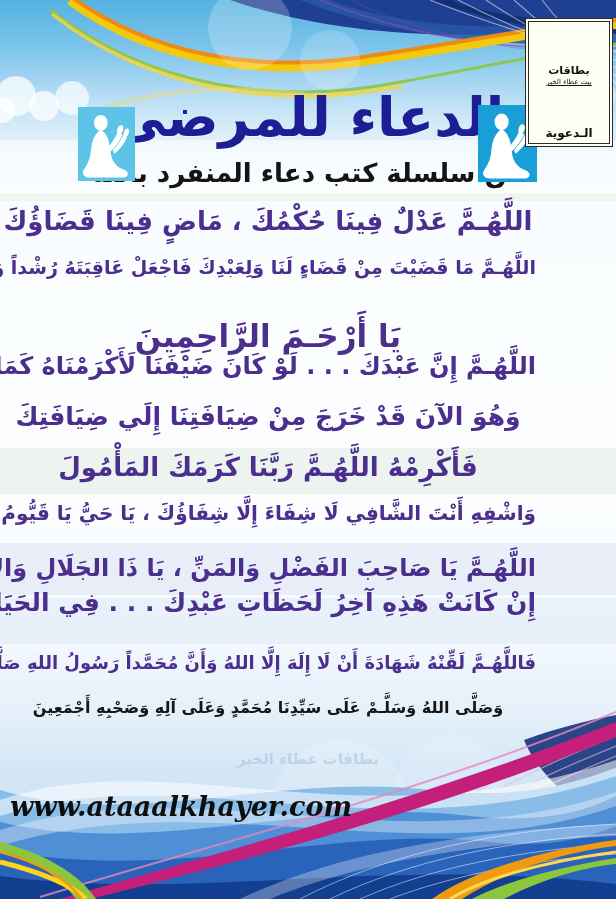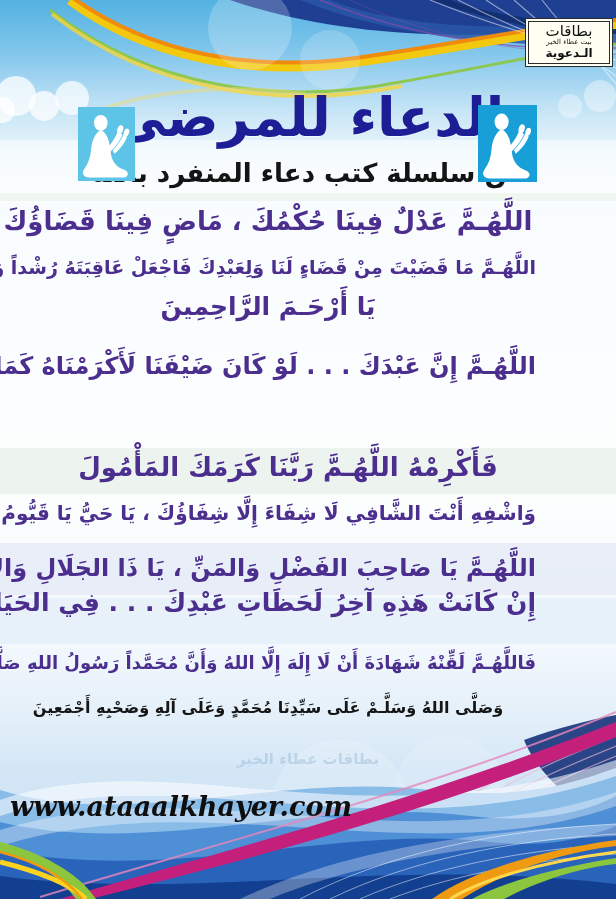--- a/index.html
+++ b/index.html
@@ -11,23 +11,23 @@
       #e9f5fc 17%, #f9fcfe 22%, #fcfefe 55%, #f2f8fd 72%,
       #e3eff9 80%, #d3e6f6 86%, #c6def3 100%);
   }
   .bg{position:absolute;left:0;top:0;z-index:0;}
   .stamp{
     position:absolute;top:21px;right:6px;width:76px;z-index:4;
     background:#fffef2;border:1px solid #2c2c2c;
     box-shadow:0 0 0 2px #fffef2, 0 0 0 3px #2c2c2c;
     text-align:center;direction:rtl;padding:2px 2px 3px;color:#111;
   }
-  .stamp .l1{font-size:15px;font-weight:normal;line-height:14px;}
-  .stamp .l2{font-size:7px;line-height:9px;}
-  .stamp .l3{font-size:12px;font-weight:bold;line-height:13px;}
+  .stamp .l1{font-size:11px;font-weight:bold;line-height:14px;margin-top:40px;}
+  .stamp .l2{font-size:7px;line-height:9px;text-decoration:underline;}
+  .stamp .l3{font-size:12px;font-weight:bold;line-height:13px;margin-top:40px;}
   .figure{position:absolute;z-index:3;}
   .figure svg{display:block;width:100%;height:100%;}
   .figure.left{left:78px;top:107px;width:57px;height:74px;background:#5ec4e7;}
   .figure.right{left:478px;top:105px;width:59px;height:77px;background:#189fd8;}
   .title{
     position:absolute;top:86px;left:0;width:616px;z-index:2;
     text-align:center;direction:rtl;white-space:nowrap;
     font-size:54px;font-weight:bold;color:#1d1d96;
     text-shadow:0 1px 0 rgba(255,255,255,.6);
   }
@@ -167,23 +167,24 @@
         <ellipse cx="85" cy="35" rx="4.5" ry="7" transform="rotate(18 85 35)"></ellipse>
       </g>
     </svg>
   </div>
 
   <div class="title">الدعاء للمرضى</div>
   <div class="subtitle">من سلسلة كتب دعاء المنفرد بالله</div>
 
   <div class="line" style="top:206px;font-size:26px;">اللَّهُـمَّ عَدْلٌ فِينَا حُكْمُكَ ، مَاضٍ فِينَا قَضَاؤُكَ</div>
   <div class="line" style="top:256px;font-size:19px;">اللَّهُـمَّ مَا قَضَيْتَ مِنْ قَضَاءٍ لَنَا وَلِعَبْدِكَ فَاجْعَلْ عَاقِبَتَهُ رُشْداً وَصَلَاحاً وَفَلَاحاً</div>
-  <div class="line" style="top:292px;font-size:25px;">يَا أَرْحَـمَ الرَّاحِمِينَ</div>
+  <div class="line" style="top:318px;font-size:31px;">يَا أَرْحَـمَ الرَّاحِمِينَ</div>
   <div class="line" style="top:352px;font-size:24px;">اللَّهُـمَّ إِنَّ عَبْدَكَ . . . لَوْ كَانَ ضَيْفَنَا لَأَكْرَمْنَاهُ كَمَا تُوَفِّقْنَا</div>
-  <div class="line" style="top:452px;font-size:26px;padding-left:20px;">فَأَكْرِمْهُ اللَّهُـمَّ رَبَّنَا كَرَمَكَ المَأْمُولَ</div>
+  <div class="line" style="top:402px;font-size:25px;">وَهُوَ الآنَ قَدْ خَرَجَ مِنْ ضِيَافَتِنَا إِلَي ضِيَافَتِكَ</div>
+  <div class="line" style="top:452px;font-size:26px;">فَأَكْرِمْهُ اللَّهُـمَّ رَبَّنَا كَرَمَكَ المَأْمُولَ</div>
   <div class="line" style="top:501px;font-size:20px;">وَاشْفِهِ أَنْتَ الشَّافِي لَا شِفَاءَ إِلَّا شِفَاؤُكَ ، يَا حَيُّ يَا قَيُّومُ ، يَا رَبَّ العَالَمِينَ</div>
   <div class="line" style="top:554px;font-size:24px;">اللَّهُـمَّ يَا صَاحِبَ الفَضْلِ وَالمَنِّ ، يَا ذَا الجَلَالِ وَالإِكْـرَامِ</div>
   <div class="line" style="top:588px;font-size:25px;">إِنْ كَانَتْ هَذِهِ آخِرُ لَحَظَاتِ عَبْدِكَ . . . فِي الحَيَاةِ الدُّنْيَا</div>
   <div class="line" style="top:652px;font-size:18px;">فَاللَّهُـمَّ لَقِّنْهُ شَهَادَةَ أَنْ لَا إِلَهَ إِلَّا اللهُ وَأَنَّ مُحَمَّداً رَسُولُ اللهِ صَلَّى اللهُ عَلَيْهِ وَسَلَّـمْ</div>
   <div class="line black" style="top:698px;font-size:16px;">وَصَلَّى اللهُ وَسَلَّـمْ عَلَى سَيِّدِنَا مُحَمَّدٍ وَعَلَى آلِهِ وَصَحْبِهِ أَجْمَعِينَ</div>
 
   <div class="watermark">بطاقات عطاء الخير</div>
 
   <div class="site-url">www.ataaalkhayer.com</div>
 

